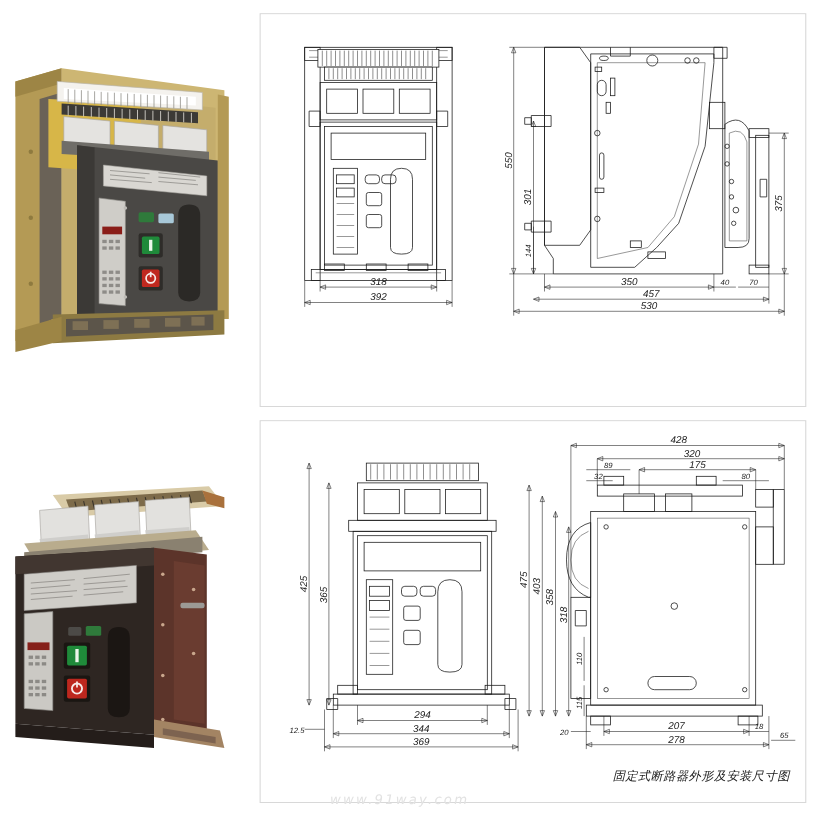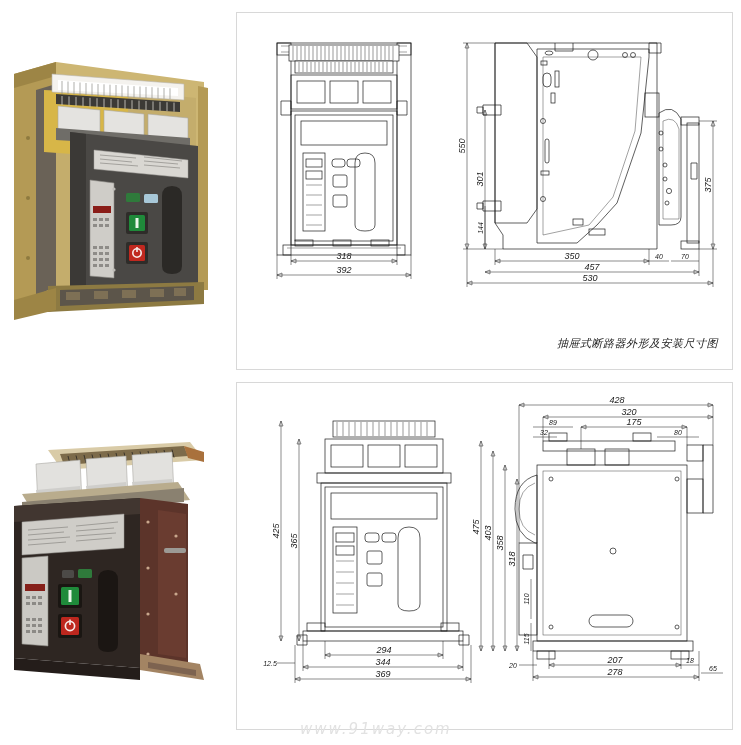--- a/index.html
+++ b/index.html
@@ -35,21 +35,21 @@
     font-family:"DejaVu Sans", sans-serif;
     letter-spacing:0.5px;
     white-space:nowrap;
   }
   .caption-top { bottom:18px; }
   .caption-bottom { bottom:16px; }
 
   .watermark {
     position:absolute;
     left:300px; top:720px;
-    font-size:15px;
+    font-size:12px;
     color:#e2e2e2;
     letter-spacing:2px;
     font-family:"DejaVu Sans", sans-serif;
     user-select:none;
   }
 
   svg { display:block; }
   .dimtxt {
     font-family:"Liberation Sans", sans-serif;
     font-size:9px;
@@ -540,21 +540,20 @@
         <g>
           <line class="ln-dim" x1="230" y1="270" x2="476" y2="270"></line>
           <path class="ln-dim" d="M230 270 l5 -2 v4 Z" fill="#1a1a1a"></path>
           <path class="ln-dim" d="M476 270 l-5 -2 v4 Z" fill="#1a1a1a"></path>
           <line class="ln-dim" x1="230" y1="236" x2="230" y2="274"></line>
           <line class="ln-dim" x1="476" y1="236" x2="476" y2="274"></line>
           <text class="dimtxt" x="353" y="268" text-anchor="middle">530</text>
         </g>
       </g>
     </svg>
-    <div class="caption caption-top">抽屉式断路器外形及安装尺寸图</div>
   </div>
 
   <div class="panel panel-bottom">
     <svg width="495" height="346" viewBox="0 0 495 346">
       <rect x="0" y="0" width="495" height="346" fill="#ffffff"></rect>
 
       <g>
 
         <rect class="fillw" x="96" y="38" width="102" height="16"></rect>
         <g class="hatch">
@@ -786,16 +785,17 @@
           <line class="ln-dim" x1="296" y1="268" x2="296" y2="298"></line>
           <line class="ln-dim" x1="462" y1="268" x2="462" y2="298"></line>
           <text class="dimtxt" x="378" y="292" text-anchor="middle">278</text>
         </g>
         <g>
           <line class="ln-dim" x1="464" y1="290" x2="486" y2="290"></line>
           <text class="dimtxt dimtxt-sm" x="476" y="288" text-anchor="middle">65</text>
         </g>
       </g>
     </svg>
+    <div class="caption caption-bottom">固定式断路器外形及安装尺寸图</div>
   </div>
 
   <div class="watermark">www.91way.com</div>
 </div>
 
 </body></html>

